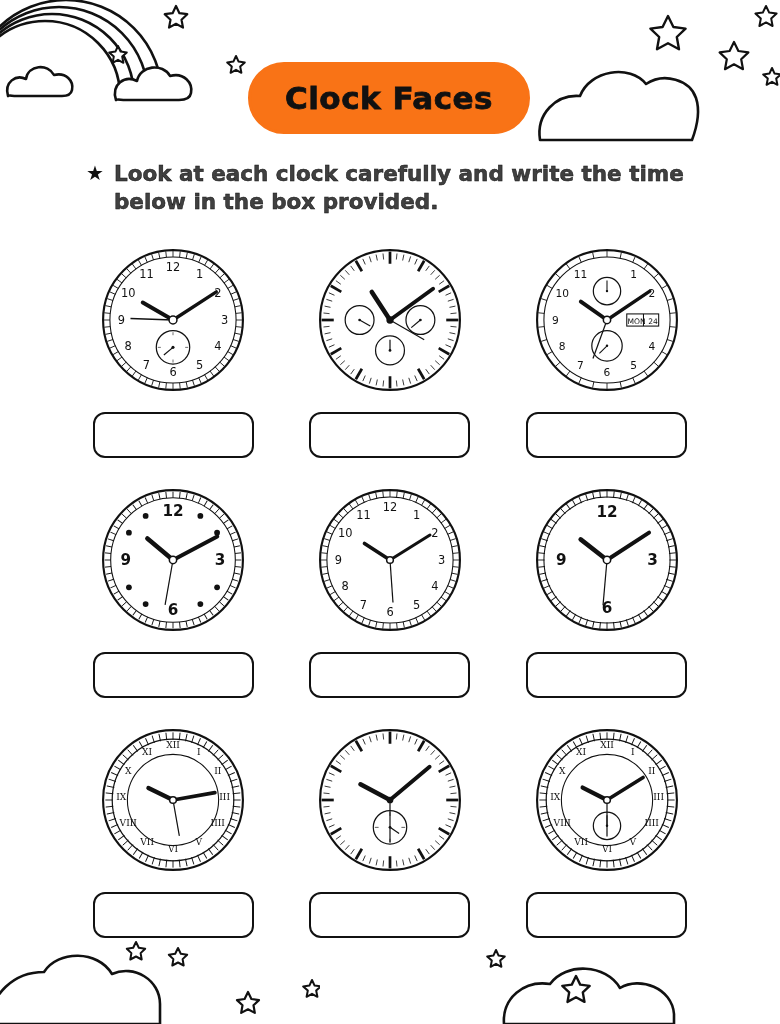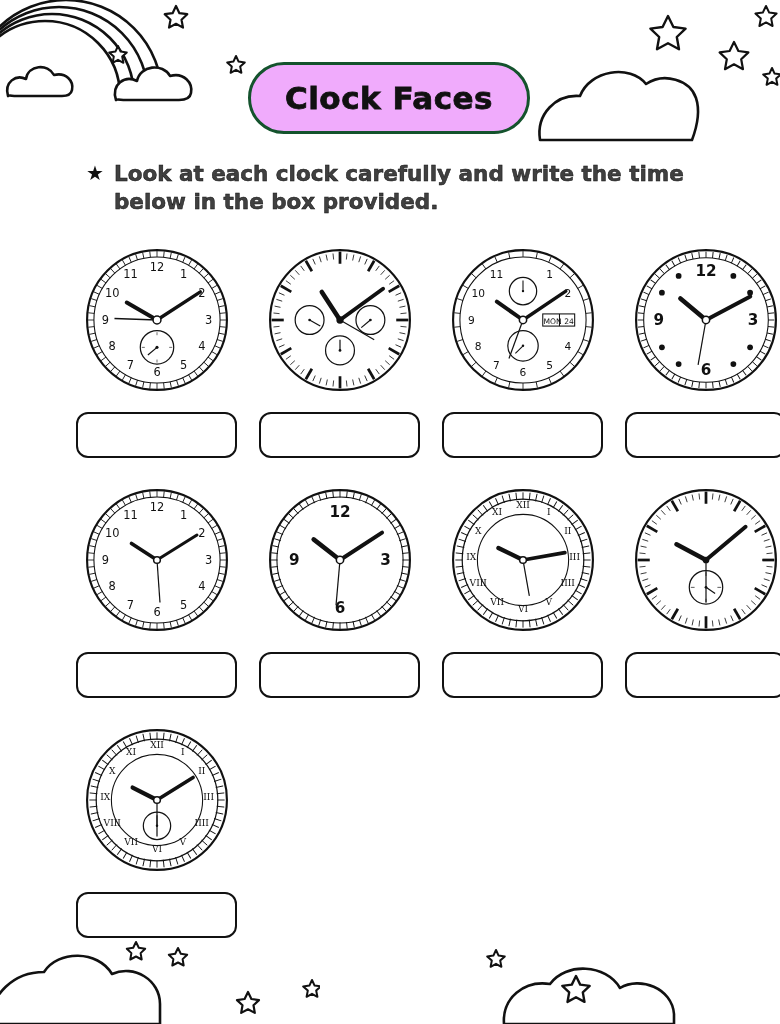--- a/index.html
+++ b/index.html
@@ -36,23 +36,23 @@
     position: absolute;
     left: 248px;
     top: 62px;
     width: 282px;
     height: 72px;
   }
   .title-box {
     width: 100%;
     height: 100%;
     box-sizing: border-box;
-    border: 3px solid #14532d;
+    border: 3px solid #f97316;
     border-radius: 36px;
-    background: #f0abfc;
+    background: #f97316;
     display: flex;
     align-items: center;
     justify-content: center;
   }
   .title-text {
     font-family: "DejaVu Sans", sans-serif;
     font-weight: bold;
     font-size: 31px;
     letter-spacing: 0.5px;
     color: #111111;
@@ -83,21 +83,21 @@
     -webkit-text-stroke: 0.5px #111111;
   }
 
   
   .grid {
     position: absolute;
     left: 76px;
     top: 240px;
     width: 628px;
     display: grid;
-    grid-template-columns: repeat(4, 1fr);
+    grid-template-columns: repeat(3, 1fr);
     row-gap: 32px;
     column-gap: 0px;
     gap: 22px;
   }
   .cell {
     display: flex;
     flex-direction: column;
     align-items: center;
   }
   .clock-holder {

